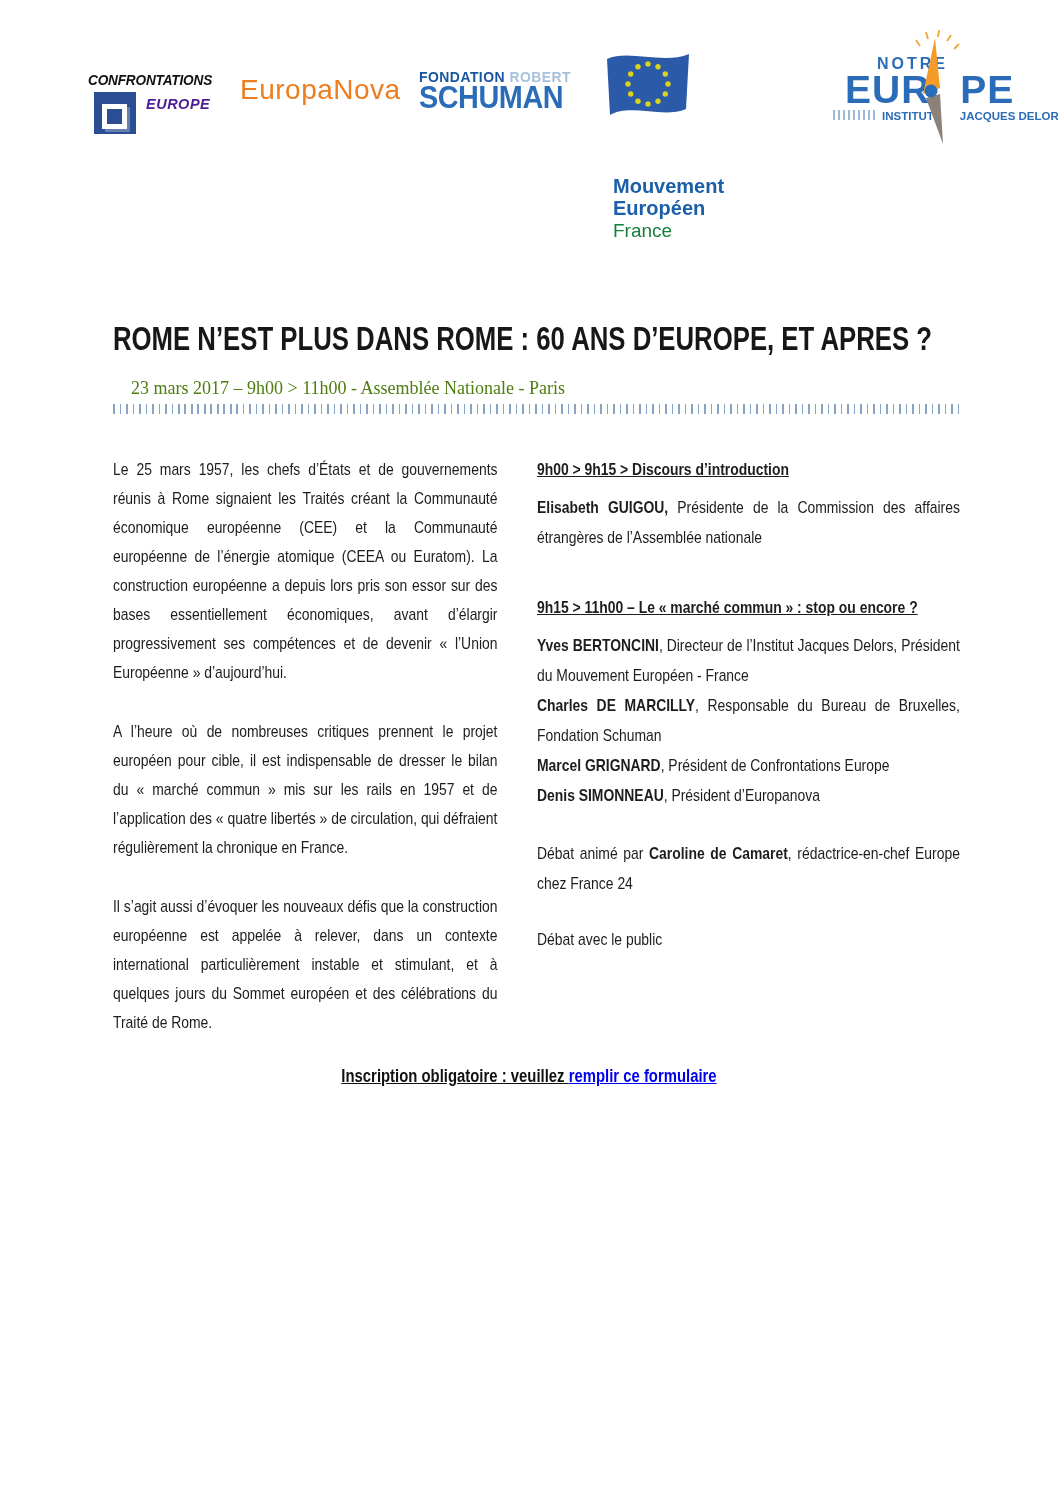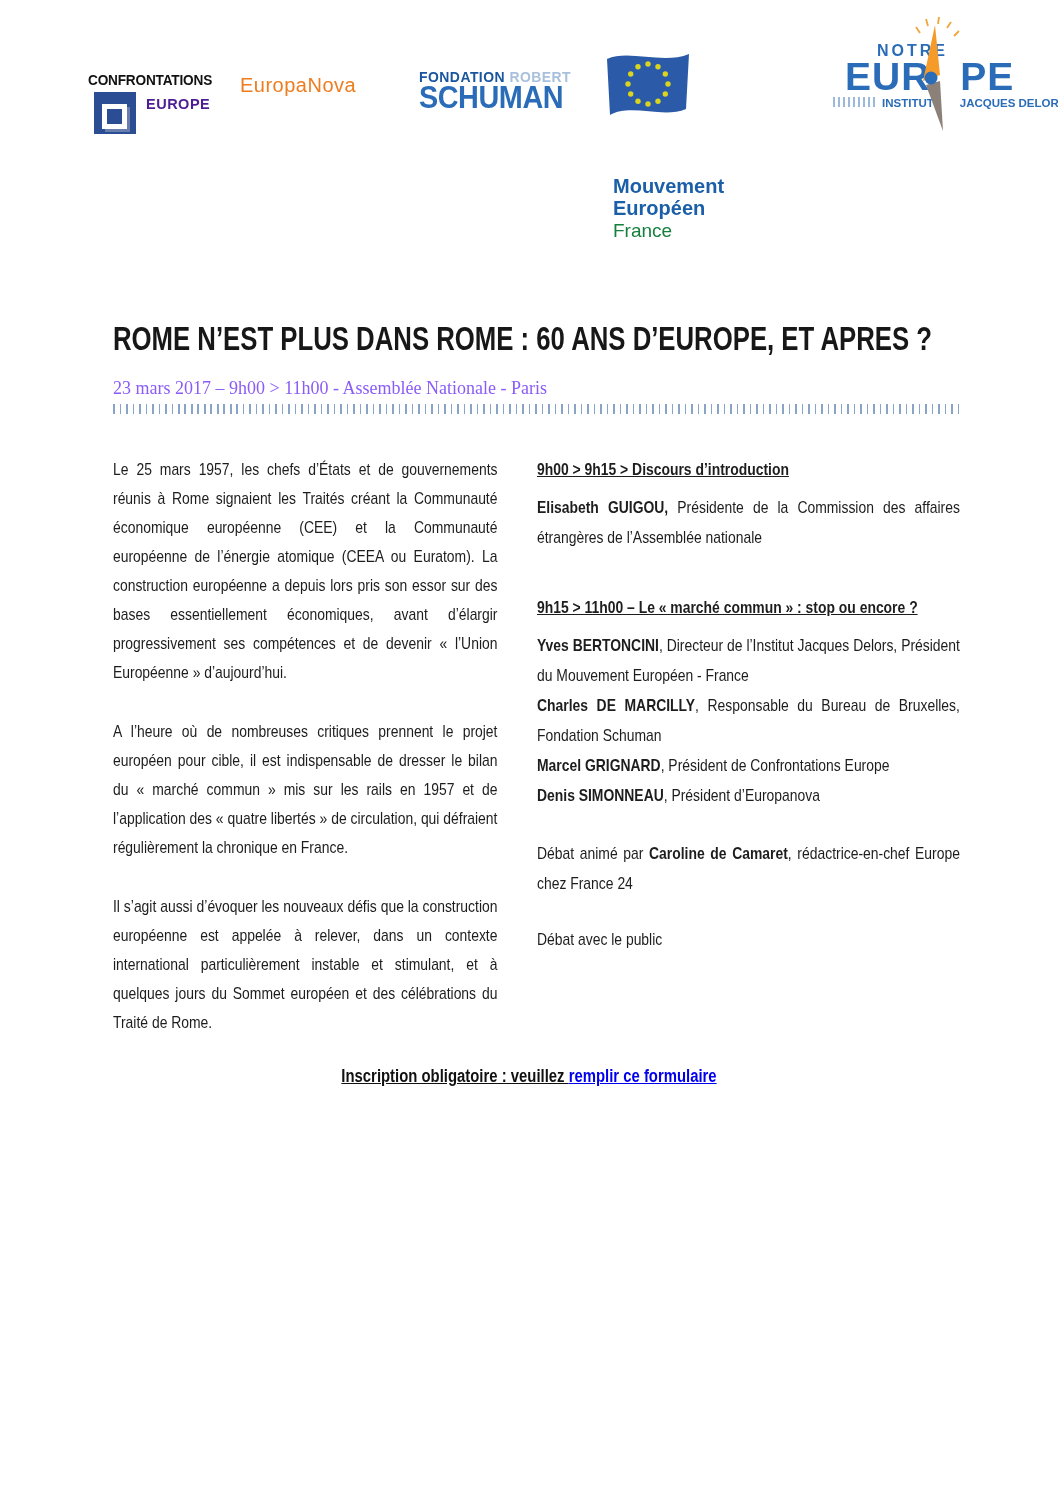--- a/index.html
+++ b/index.html
@@ -2,61 +2,61 @@
 <html><head>
 <meta charset="utf-8">
 <style>
   html,body { margin:0; padding:0; background:#ffffff; }
   .page {
     position:relative; width:1058px; height:1497px; background:#ffffff;
     font-family:"Liberation Sans", sans-serif; color:#1c1c1c; overflow:hidden;
   }
 
   
-  .logo-conf { position:absolute; left:88px; top:72px; }
+  .logo-conf { position:absolute; left:88px; top:72px;font-style:italic; }
   .conf-line1 { font-size:14.5px; font-weight:bold; color:#111; letter-spacing:-0.2px;
                 transform:scaleX(0.94); transform-origin:0 0; white-space:nowrap; }
   .conf-row { display:flex; margin-top:4px; }
   .conf-icon { width:42px; height:42px; background:#2a4d94; position:relative; margin-left:6px; }
   .conf-inner { position:absolute; left:8px; top:12px; width:15px; height:15px;
                 border:5px solid #ffffff; background:#2a4d94;
                 box-shadow:3px 3px 0 rgba(165,175,195,0.5); }
   .conf-line2 { font-size:14.5px; font-weight:bold; color:#4c1d95; margin-left:10px; margin-top:4px; letter-spacing:0.5px; }
 
-  .logo-europanova { position:absolute; left:240px; top:74px; font-size:20px; color:#ed7d1e; letter-spacing:0.5px; }
+  .logo-europanova { position:absolute; left:240px; top:74px; font-size:28px; color:#ed7d1e; letter-spacing:0.5px; }
 
   .logo-schuman { position:absolute; left:419px; top:68px; transform:scaleX(0.93); transform-origin:0 0; white-space:nowrap; }
   .sch-top { font-size:15px; font-weight:bold; letter-spacing:0.5px; }
   .sch-fondation { color:#1a56a0; }
   .sch-robert { color:#a9c0dc; }
   .sch-schuman { font-size:31px; font-weight:bold; color:#2b6cb8; letter-spacing:-0.5px; margin-top:-5px; }
 
   .logo-mouvement { position:absolute; left:601px; top:47px; display:flex;flex-direction:column; }
   .mvt-text { margin-left:12px; margin-top:40px; }
   .mvt-l1, .mvt-l2 { font-size:20px; font-weight:bold; color:#1b5fa8; line-height:22px; }
   .mvt-l3 { font-size:19px; color:#15803d; line-height:23px; }
 
-  .logo-notre { position:absolute; left:833px; top:42px; width:210px; color:#2b6cb8; }
+  .logo-notre { position:absolute; left:833px; top:55px; width:210px; color:#2b6cb8; }
   .ne-row1 { margin-left:44px; font-size:16px; font-weight:bold; letter-spacing:3px; }
   .ne-row2 { margin-left:12px; font-size:39px; font-weight:bold; letter-spacing:1px; display:flex; line-height:34px; }
   .ne-o-gap { display:inline-block; width:30px; }
   .ne-row3 { margin-top:3px; display:flex; align-items:flex-start; font-size:11.5px; font-weight:bold; white-space:nowrap; }
   .ne-bars { width:44px; height:10px; margin-right:5px; flex:0 0 auto;
              background:repeating-linear-gradient(90deg,#9db9d9 0,#9db9d9 2px,transparent 2px,transparent 5px); }
   .ne-gap3 { width:26px; flex:0 0 auto; }
   .ne-needle { position:absolute; left:80px; top:-25px; }
 
   
   .event-title {
     position:absolute; left:113px; top:320px; font-size:33px; font-weight:bold; color:#171717;
     white-space:nowrap; transform:scaleX(0.78); transform-origin:0 0; letter-spacing:0;
   }
   .event-subtitle {
-    position:absolute; left:113px; top:378px;
-    font-family:"Liberation Serif", serif; font-size:18px; color:#8b5cf6; white-space:nowrap;
+    position:absolute; left:131px; top:378px;
+    font-family:"Liberation Serif", serif; font-size:18px; color:#4d7c0f; white-space:nowrap;
   }
   .ruler {
     position:absolute; left:113px; top:404px; width:847px; height:10px;
     background:repeating-linear-gradient(90deg,#8aa4c8 0,#8aa4c8 1.5px,transparent 1.5px,transparent 6.5px);
   }
 
   
   .intro-col {
     position:absolute; left:113px; top:455px; width:470px;
     transform:scaleX(0.818); transform-origin:0 0;

